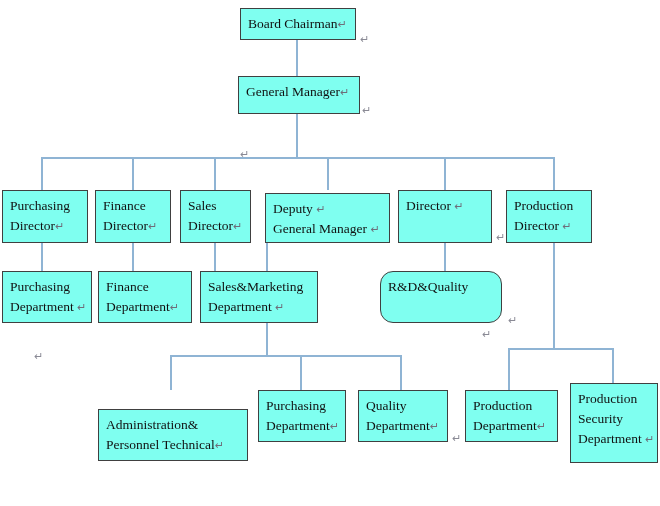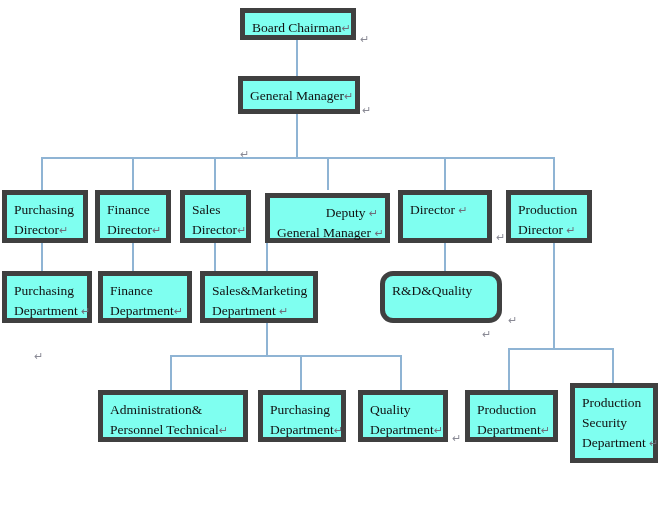--- a/index.html
+++ b/index.html
@@ -11,21 +11,21 @@
     position: relative;
     width: 660px;
     height: 506px;
     background: #ffffff;
     font-family: "Liberation Serif", "DejaVu Serif", serif;
     overflow: hidden;
   }
   .node {
     position: absolute;
     background: #7FFFF0;
-    border: 5px solid #404040;
+    border: 1px solid #404040;
     box-sizing: border-box;
     color: #111111;
     font-size: 13.5px;
     line-height: 20px;
     padding: 5px 7px 4px 7px;
     z-index: 3;
     white-space: normal;
   }
   .node .ln {
     display: block;
@@ -107,21 +107,21 @@
   <div class="node" style="left:95px; top:190px; width:76px; height:53px;">
     <span class="ln">Finance</span>
     <span class="ln"><span>Director</span><span class="pilcrow">↵</span></span>
   </div>
 
   <div class="node" style="left:180px; top:190px; width:71px; height:53px;">
     <span class="ln">Sales</span>
     <span class="ln"><span>Director</span><span class="pilcrow">↵</span></span>
   </div>
 
-  <div class="node" style="left:265px; top:193px; width:125px; height:50px;text-align:right;">
+  <div class="node" style="left:265px; top:193px; width:125px; height:50px;">
     <span class="ln"><span>Deputy</span>&nbsp;<span class="pilcrow">↵</span></span>
     <span class="ln"><span>General Manager</span>&nbsp;<span class="pilcrow">↵</span></span>
   </div>
 
   <div class="node" style="left:398px; top:190px; width:94px; height:53px;">
     <span class="ln"><span>Director</span>&nbsp;<span class="pilcrow">↵</span></span>
   </div>
 
   <div class="node" style="left:506px; top:190px; width:86px; height:53px;">
     <span class="ln">Production</span>
@@ -140,21 +140,21 @@
 
   <div class="node" style="left:200px; top:271px; width:118px; height:52px;">
     <span class="ln">Sales&amp;Marketing</span>
     <span class="ln"><span>Department</span>&nbsp;<span class="pilcrow">↵</span></span>
   </div>
 
   <div class="node" style="left:380px; top:271px; width:122px; height:52px;border-radius:13px;">
     <span class="ln">R&amp;D&amp;Quality</span>
   </div>
 
-  <div class="node" style="left:98px; top:390px; width:150px; height:52px;">
+  <div class="node" style="left:98px; top:409px; width:150px; height:52px;">
     <span class="ln">Administration&amp;</span>
     <span class="ln"><span>Personnel Technical</span><span class="pilcrow">↵</span></span>
   </div>
 
   <div class="node" style="left:258px; top:390px; width:88px; height:52px;">
     <span class="ln">Purchasing</span>
     <span class="ln"><span>Department</span><span class="pilcrow">↵</span></span>
   </div>
 
   <div class="node" style="left:358px; top:390px; width:90px; height:52px;">

